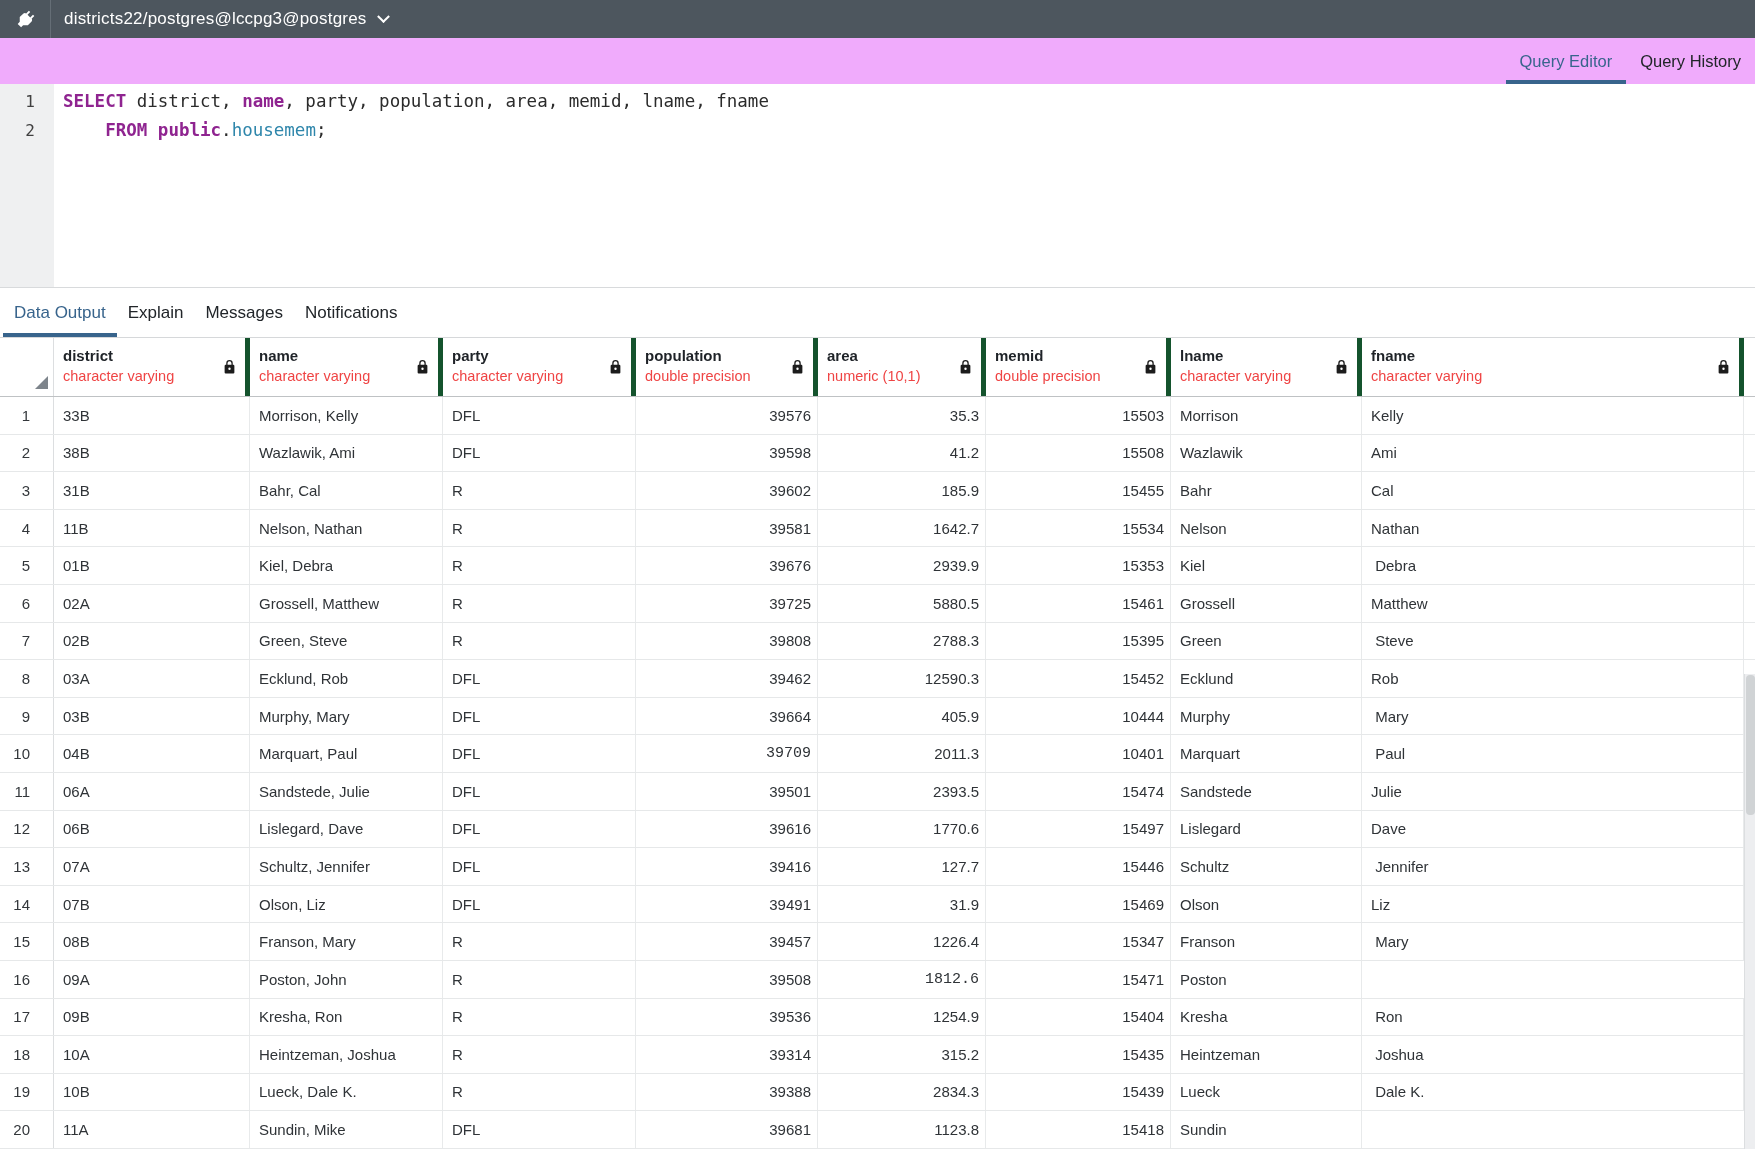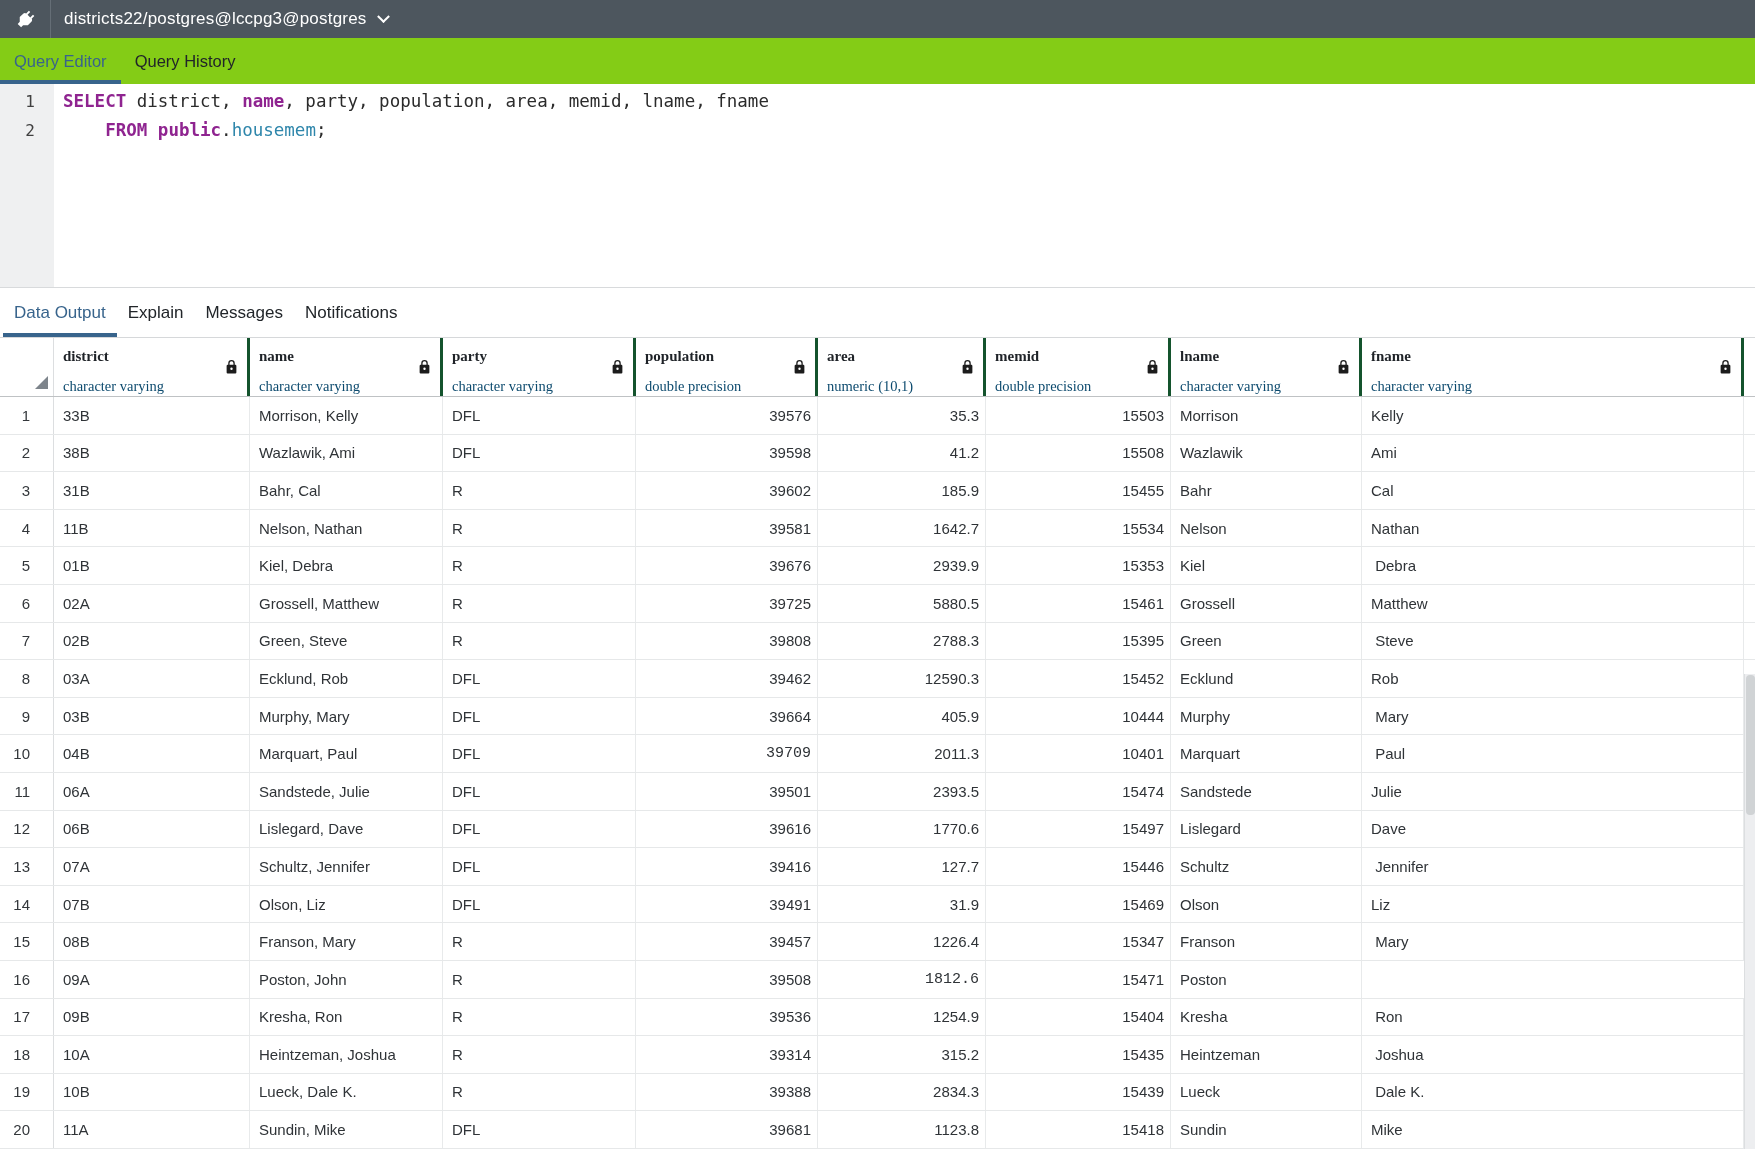--- a/index.html
+++ b/index.html
@@ -9,21 +9,21 @@
     --accent:#38648c; --titlebar:#4d565e; --kw:#8f2490; --ident:#2e86ab;
   }
   
   .titlebar{ height:38px; background:var(--titlebar); display:flex; align-items:center; }
   .plug-wrap{ width:51px; height:100%; display:flex; align-items:center; justify-content:center;
               border-right:1px solid #656e76; }
   .conn-title{ margin-left:13px; font-size:17px; color:#fff; letter-spacing:.2px; }
   .chevron{ margin-left:12px; width:9px; height:9px; border-right:2px solid #fff;
             border-bottom:2px solid #fff; transform:rotate(45deg) translate(-2px,-2px); }
   
-  .editor-tabs{ height:46px; display:flex; background:#84cc16; }
+  .editor-tabs{ height:46px; display:flex; background:#f0abfc;justify-content:flex-end; }
   .etab{ padding:0 14px; display:flex; align-items:center; font-size:16.5px; color:#212529;
          position:relative; cursor:pointer; }
   .etab.active{ color:var(--accent); }
   .etab.active::after{ content:""; position:absolute; left:0; right:0; bottom:0; height:4px;
                        background:var(--accent); }
   
   .sql-editor{ height:204px; display:flex; border-bottom:1px solid #d8dadc; background:#fff; }
   .gutter{ width:54px; background:#eff0f1; padding-top:3px; }
   .line-num{ height:29px; line-height:29px; text-align:right; padding-right:19px;
              font-family:"DejaVu Sans Mono", monospace; font-size:16px; color:#404040; }
@@ -39,23 +39,23 @@
   .otab.active{ color:var(--accent); }
   .otab.active::after{ content:""; position:absolute; left:0; right:0; bottom:0; height:4px;
                        background:var(--accent); }
   
   .grid{ position:relative; width:1755px; }
   .g-header{ display:flex; height:60px; border-top:1px solid #d6d8da;
              border-bottom:1px solid #bfc2c4; background:#fff; }
   .h-corner{ width:54px; position:relative; border-right:1px solid #dcdee0; }
   .h-corner::after{ content:""; position:absolute; right:5px; bottom:7px;
                     border-left:13px solid transparent; border-bottom:13px solid #7d848b; }
-  .h-cell{ position:relative; border-right:3px solid #14532d; padding:8px 26px 0 9px;font-family:Liberation Serif, serif; }
+  .h-cell{ position:relative; border-right:5px solid #14532d; padding:8px 26px 0 9px; }
   .h-label{ font-weight:bold; font-size:15px; color:#1f2328; line-height:20px; }
-  .h-type{ font-size:14.5px; color:#0c4a6e; line-height:21px;margin-top:10px; }
+  .h-type{ font-size:14.5px; color:#ef4444; line-height:21px; }
   .lock-icon{ position:absolute; right:9px; top:50%; transform:translateY(-50%); line-height:0; }
   .g-row{ display:flex; height:37.6px; border-bottom:1px solid #e6e8e9; background:#fff; }
   .c-rownum{ width:54px; border-right:1px solid #dcdee0; display:flex; align-items:center;
              justify-content:flex-end; padding-right:23px; font-size:15px; color:#33373b; }
   .g-cell{ border-right:1px solid #e8eaeb; padding:0 9px; display:flex; align-items:center;
            white-space:pre; font-size:15px; color:#2f3337; overflow:hidden; }
   .g-cell.right{ justify-content:flex-end; padding-right:6px; }
   
   .v-scrollbar{ position:absolute; right:0; top:337px; width:11px; height:812px;
                 background:#edeef0; border-left:1px solid #dcdee0; }
@@ -369,19 +369,18 @@
       </div>
       <div class="g-row">
         <div class="c-rownum">20</div>
         <div class="g-cell" style="width: 196px;">11A</div>
         <div class="g-cell" style="width: 193px;">Sundin, Mike</div>
         <div class="g-cell" style="width: 193px;">DFL</div>
         <div class="g-cell right" style="width: 182px;">39681</div>
         <div class="g-cell right" style="width: 168px;">1123.8</div>
         <div class="g-cell right" style="width: 185px;">15418</div>
         <div class="g-cell" style="width: 191px;">Sundin</div>
-        <div class="g-cell" style="width: 382px;">Mike</div>
       </div>
     </div>
   <div class="v-scrollbar">
     <div class="v-thumb"></div>
   </div>
 </div>
 
 </body></html>

